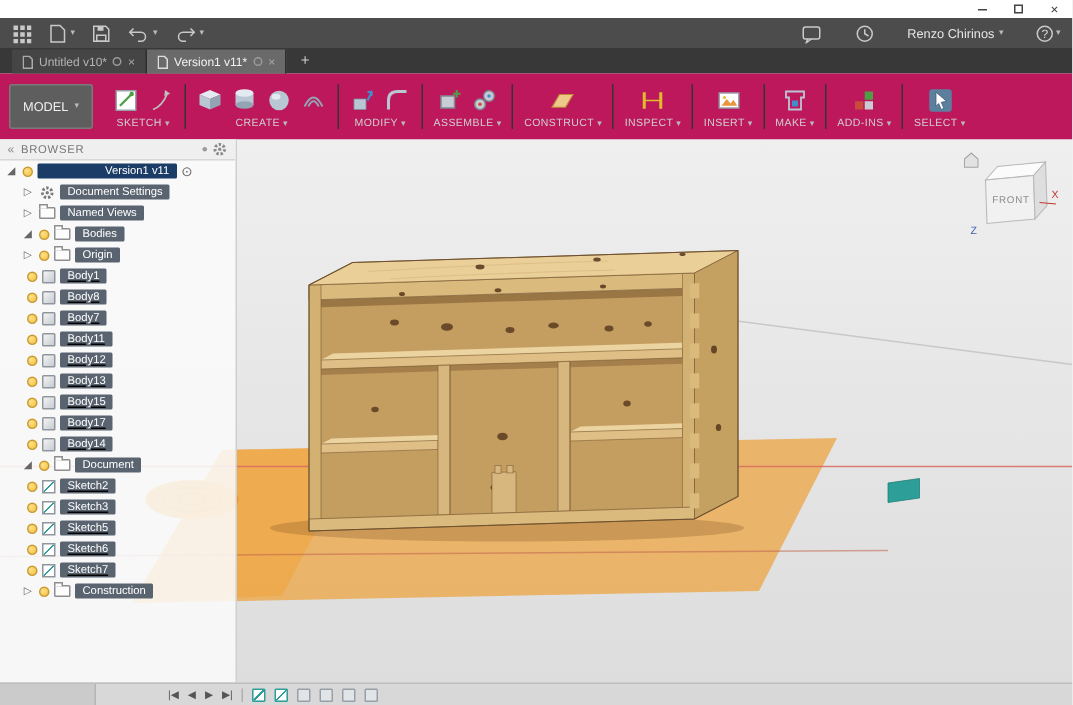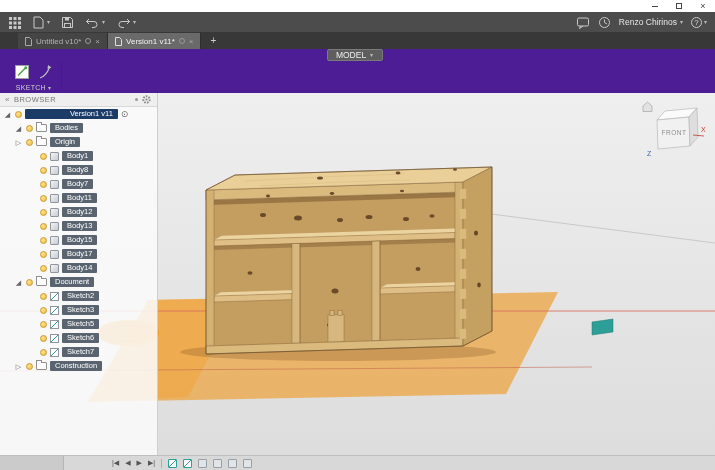--- a/index.html
+++ b/index.html
@@ -8,53 +8,53 @@
 
   
   .winstrip { height:12px; background:#FFFFFF; display:flex; justify-content:flex-end; align-items:center; }
   .wc { width:24px; height:12px; display:flex; align-items:center; justify-content:center; color:#444; font-size:9px; line-height:1; }
   .wc-min i { display:block; width:6px; height:1px; background:#444; }
   .wc-max i { display:block; width:6px; height:6px; border:1px solid #444; }
 
   
   .titlebar { height:20px; background:#4C4C4C; display:flex; align-items:center; padding:0 8px; gap:11px; }
   .tb-ico { display:flex; align-items:center; gap:2px; }
-  .tb-right { margin-left:auto; display:flex; align-items:center; gap:8px; }
+  .tb-right { margin-left:auto; display:flex; align-items:center; gap:22px; }
   .user { font-size:8.5px; color:#E6E6E6; display:flex; gap:3px; align-items:center; }
   .caret { font-size:6px; color:#B9B9B9; line-height:1; }
   .help-badge { min-width:11px; height:11px; border-radius:50%; border:1px solid #C9C9C9; color:#DDD; font-size:8px; display:flex; align-items:center; justify-content:center; }
 
   
-  .tabbar { height:17px; background:#383838; display:flex; align-items:flex-end; padding-left:18px; }
+  .tabbar { height:17px; background:#383838; display:flex; align-items:flex-end; padding-left:8px; }
   .tab { height:16px; display:flex; align-items:center; gap:4px; padding:0 7px; font-size:8px; color:#B3B3B3; background:#454545; border-right:1px solid #2E2E2E; }
   .tab.active { background:#6A6A6A; color:#F2F2F2;justify-content:space-between; }
   .tab-close { font-size:8px; color:#AAA; cursor:default; }
   .tab-sync { width:6px; height:6px; border:1px solid #999; border-radius:50%; flex:none; }
   .tab-plus { color:#CCC; padding:0 9px; font-size:10px; align-self:center; }
 
   
-  .toolbar { height:44px; background:#4c1d95; display:flex; align-items:flex-start; padding:0 6px;flex-direction:column; }
+  .toolbar { height:44px; background:#be185d; display:flex; align-items:center; padding:0 6px; }
   .model-btn { align-self:center; height:30px; min-width:56px; background:#5E5E5E; border:1px solid #7A7A7A; border-radius:2px; color:#EFEFEF; font-size:8.5px; display:flex; align-items:center; justify-content:center; gap:4px; margin-right:6px; }
   .tb-group { display:flex; flex-direction:column; align-items:center; justify-content:center; padding:0 7px; border-right:1px solid #343434; gap:1px; }
   .tb-icons { display:flex; gap:5px; align-items:center; height:22px; }
   .tb-label { font-size:7px; color:#CFCFCF; display:flex; align-items:center; gap:2px; letter-spacing:.3px; white-space:nowrap; }
 
   
   .viewport { position:absolute; top:93px; left:0; right:0; bottom:0; background:linear-gradient(#EFEFEF,#DCDCDC); }
   .scene { position:absolute; inset:0; }
   .viewcube { position:absolute; top:2px; right:4px; }
 
   
   .browser { position:absolute; top:0; left:0; width:158px; bottom:15px; background:rgba(250,250,250,0.88); border-right:1px solid #CFCFCF; overflow:hidden; }
   .b-header { height:14px; background:#EFEFEF; border-bottom:1px solid #D8D8D8; display:flex; align-items:center; gap:4px; padding:0 5px; color:#777; font-size:7.5px; letter-spacing:.5px; }
   .b-chevrons { color:#888; font-size:8px; }
   .b-gear { margin-left:auto; display:flex; align-items:center; gap:3px; }
   .b-dot { width:3px; height:3px; border-radius:50%; background:#9A9A9A; }
   .b-row { height:14px; display:flex; align-items:center; gap:3px; }
-  .ind1 { padding-left:3px; } .ind2 { padding-left:14px; } .ind3 { padding-left:40px; }
+  .ind1 { padding-left:3px; } .ind2 { padding-left:14px; } .ind3 { padding-left:18px;text-decoration:underline; }
   .tri { width:9px; font-size:7px; color:#666; text-align:center; flex:none; line-height:1; }
   .bulb { width:7px; height:7px; border-radius:50%; background:radial-gradient(circle at 35% 35%, #FFE28A, #F4BE3B); border:1px solid #C9992F; flex:none; }
   .folder { width:11px; height:8px; background:#FDFDFD; border:1px solid #8F8F8F; border-radius:1px; position:relative; flex:none; }
   .folder::before { content:""; position:absolute; top:-3px; left:-1px; width:4px; height:2px; background:#FDFDFD; border:1px solid #8F8F8F; border-bottom:none; }
   .bodyicon { width:9px; height:9px; background:linear-gradient(135deg,#F4F4F4,#C7CCD1); border:1px solid #8F969E; border-radius:1px; flex:none; }
   .sketchicon { width:9px; height:9px; border:1px solid #8F969E; flex:none; background:linear-gradient(135deg,#FFF 44%,#2E9E98 44%,#2E9E98 56%,#FFF 56%); }
   .chip { background:#5A6470; color:#FFF; font-size:7.5px; line-height:10px; padding:0 5px; border-radius:1px; white-space:nowrap; }
   .chip.root { background:#1B3C66;padding-left:45px; }
   .cdot { color:#666; font-size:9px; line-height:1; }
 
@@ -450,21 +450,34 @@
         </span>
       </div>
 
       <div class="b-row ind1">
         <span class="tri">◢</span>
         <span class="bulb"></span>
         <span class="chip root">Version1 v11</span>
         <span class="cdot">⊙</span>
       </div>
 
-
+      <div class="b-row ind2">
+        <span class="tri">▷</span>
+        <svg width="11" height="11">
+            <circle cx="5.5" cy="5.5" r="3.2" fill="none" stroke="#7A7A7A" stroke-width="2" stroke-dasharray="1.6 1.2"></circle>
+            <circle cx="5.5" cy="5.5" r="1.1" fill="#7A7A7A"></circle>
+          </svg>
+        <span class="chip">Document Settings</span>
+      </div>
+
+      <div class="b-row ind2">
+        <span class="tri">▷</span>
+        <span class="folder"></span>
+        <span class="chip">Named Views</span>
+      </div>
 
       <div class="b-row ind2">
         <span class="tri">◢</span>
         <span class="bulb"></span>
         <span class="folder"></span>
         <span class="chip">Bodies</span>
       </div>
 
       <div class="b-row ind2">
         <span class="tri">▷</span>

